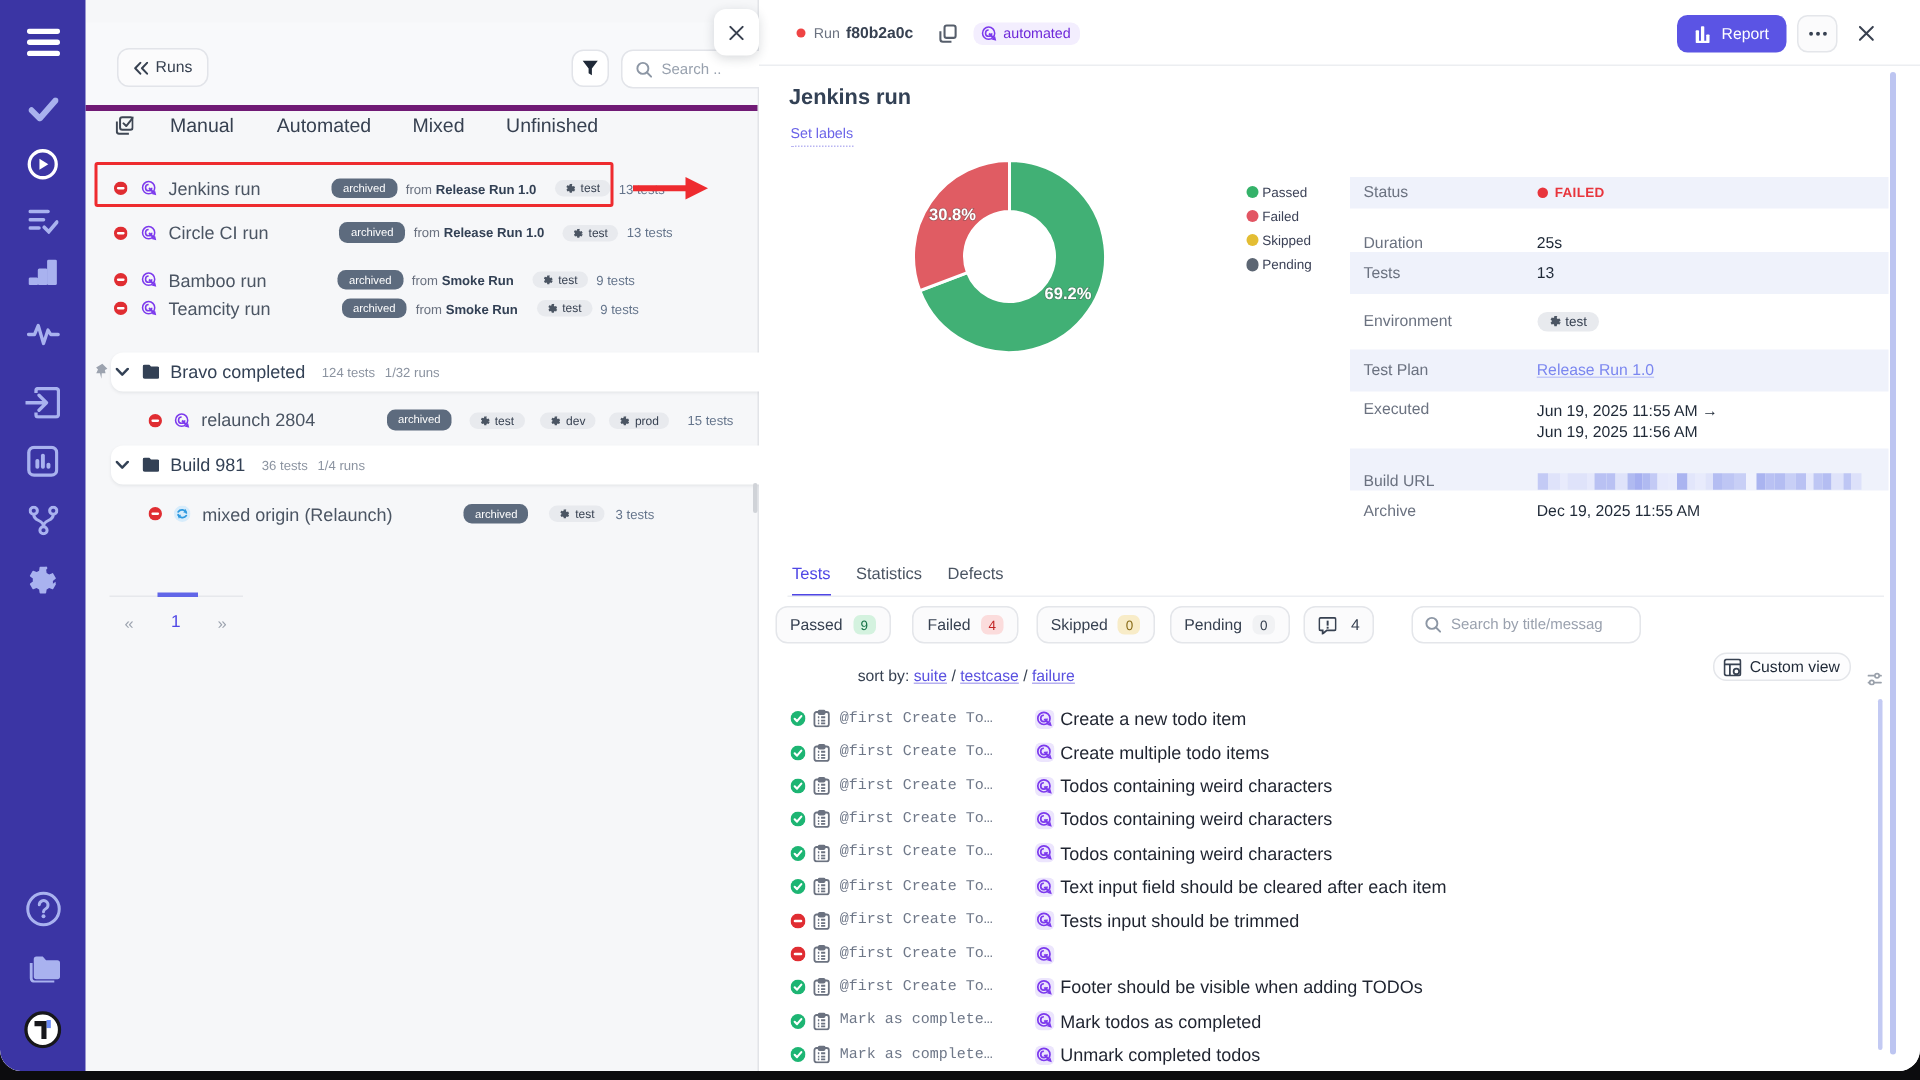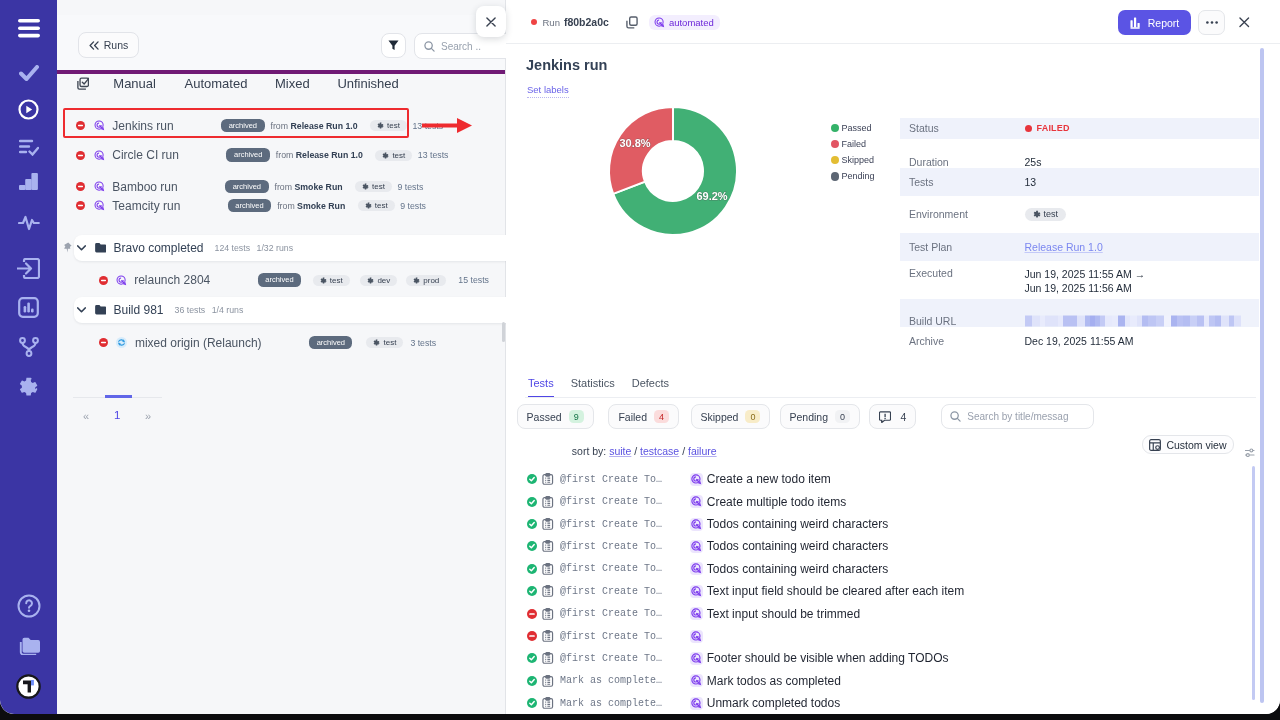--- a/index.html
+++ b/index.html
@@ -631,21 +631,21 @@
           <span class="mono">@first Create To…</span>
           <svg style="flex:none" width="13" height="13" viewBox="0 0 16 16">
             <rect x="0" y="0" width="16" height="16" rx="5" fill="#ece5fd"></rect>
             <g fill="none" stroke="#7c3aed" stroke-width="1.4">
               <circle cx="7.3" cy="7.3" r="5"></circle>
               <path d="M7.3 4.7 a2.6 2.6 0 1 0 2.6 2.6"></path>
             </g>
             <path d="M7.7 7.7 L11 11" stroke="#7c3aed" stroke-width="1.7"></path>
             <path d="M9.8 12.6 L13.8 13.8 L12.6 9.8 z" fill="#7c3aed"></path>
           </svg>
-          <span class="ttitle">Text input should be trimmed</span>
+          <span class="ttitle">Tests input should be trimmed</span>
         </div>
       <div class="trow" style="top:156.8px">
           <svg style="margin-left:20.6px;flex:none" width="10" height="10" viewBox="0 0 14 14">
             <circle cx="7" cy="7" r="7" fill="#e02d32"></circle>
             <rect x="3" y="5.8" width="8" height="2.4" rx="1.2" fill="#fff"></rect>
           </svg>
           <svg style="margin-left:5.8px;flex:none" width="11.5" height="12" viewBox="0 0 12 13">
             <g fill="none" stroke="#6b7280" stroke-width="1.3">
               <rect x="0.8" y="1.8" width="10.4" height="10.4" rx="1.6"></rect>
               <rect x="3.8" y="0.7" width="4.4" height="2.6" rx="0.8" fill="#6b7280"></rect>

